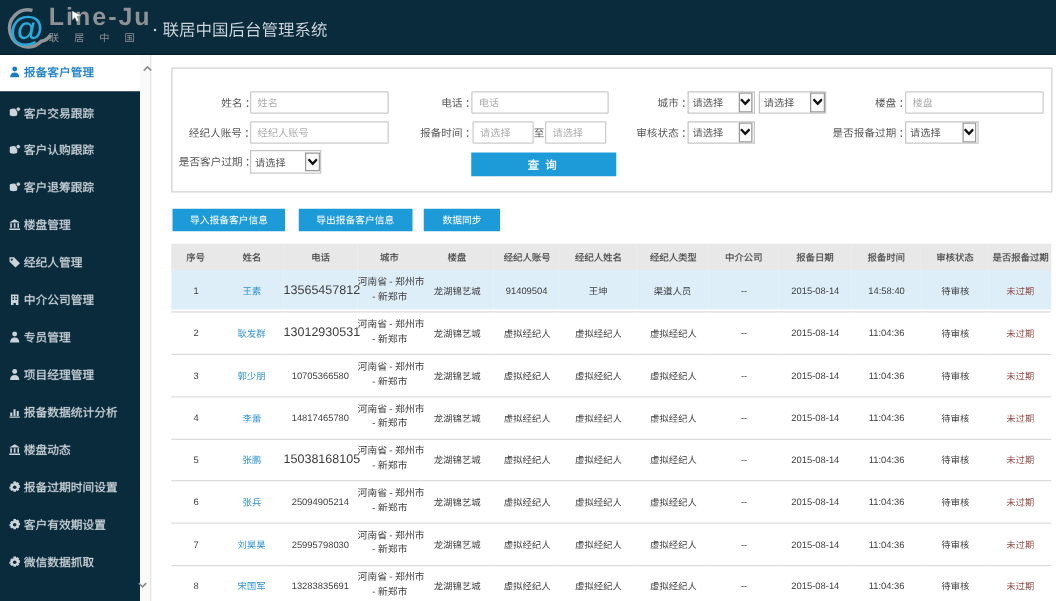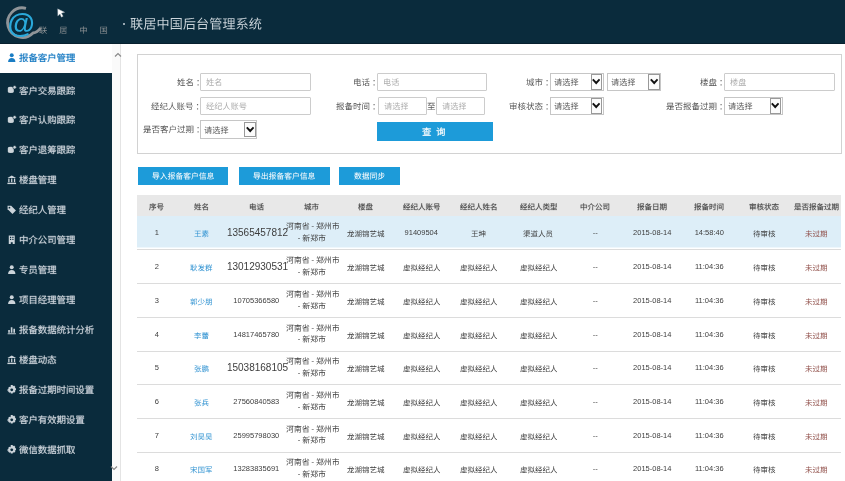--- a/index.html
+++ b/index.html
@@ -130,20 +130,21 @@
         <path id="g9E4F" d="M869 333H933Q933 333 933 322Q933 310 933 303Q928 187 923 117Q918 47 910 11Q903 -25 891 -39Q880 -54 866 -60Q852 -66 832 -67Q816 -69 788 -68Q761 -68 729 -66Q728 -52 723 -35Q719 -17 711 -5Q743 -8 769 -8Q795 -9 806 -9Q817 -9 824 -7Q831 -5 836 1Q844 11 850 44Q855 78 860 144Q865 211 869 321ZM690 839 758 826Q743 793 728 761Q712 728 698 705L645 717Q657 744 670 778Q683 812 690 839ZM839 740H900Q900 740 900 730Q900 719 900 712Q897 613 893 553Q890 493 884 462Q879 431 869 418Q860 406 848 400Q836 395 819 393Q805 391 782 392Q758 392 732 394Q731 407 727 423Q723 440 716 452Q741 449 761 448Q782 448 792 448Q801 448 806 449Q812 451 816 458Q823 466 826 494Q830 521 833 578Q836 635 839 729ZM865 740V681H649V333H897V273H586V740ZM661 608 699 642Q729 618 761 588Q794 558 812 537L773 497Q754 520 722 551Q690 583 661 608ZM557 177H836V116H557ZM112 803H257V742H112ZM83 803H140V419Q140 364 138 299Q136 234 130 167Q124 99 113 36Q101 -28 83 -81Q78 -75 69 -69Q60 -62 50 -56Q41 -50 34 -47Q57 20 67 102Q78 183 80 266Q83 349 83 419ZM226 803H281V13Q281 -11 275 -26Q270 -41 255 -49Q242 -57 220 -59Q198 -61 165 -61Q164 -49 159 -31Q154 -13 147 0Q170 -1 189 -1Q208 0 214 0Q226 0 226 14ZM354 803H493V742H354ZM331 803H386V390Q386 337 384 275Q382 213 377 149Q372 86 361 27Q350 -33 332 -81Q324 -74 309 -64Q294 -55 283 -51Q306 11 316 88Q326 165 329 244Q331 322 331 389ZM473 803H530V1Q530 -24 524 -39Q519 -54 503 -62Q488 -69 465 -71Q441 -73 405 -73Q403 -61 397 -44Q392 -26 386 -13Q412 -14 432 -15Q452 -15 459 -14Q473 -14 473 1ZM105 569H248V507H105ZM101 332H246V271H101ZM358 569H504V507H358ZM358 332H507V270H358Z"></path>
         <path id="g9F99" d="M54 601H944V530H54ZM359 840 438 837Q432 667 414 528Q397 390 360 280Q324 169 258 84Q193 -2 92 -65Q87 -57 77 -45Q66 -33 55 -21Q43 -9 34 -1Q133 53 195 132Q258 210 291 314Q325 418 340 549Q355 680 359 840ZM526 548H602V65Q602 36 613 27Q623 18 660 18Q669 18 694 18Q718 18 748 18Q777 18 802 18Q828 18 840 18Q860 18 871 27Q881 36 886 61Q890 86 892 134Q905 125 925 116Q945 108 961 104Q957 44 946 10Q935 -24 911 -38Q887 -51 844 -51Q838 -51 818 -51Q799 -51 774 -51Q749 -51 724 -51Q698 -51 679 -51Q660 -51 654 -51Q604 -51 576 -41Q548 -31 537 -6Q526 20 526 65ZM596 777 644 818Q676 797 710 772Q745 746 777 721Q809 695 829 675L778 628Q758 649 727 675Q696 701 662 728Q627 755 596 777ZM810 476 879 447Q823 346 743 255Q664 165 567 91Q470 18 360 -33Q352 -20 337 -3Q322 14 308 26Q416 73 511 141Q606 210 683 295Q759 380 810 476Z"></path>
         <path id="gFF1A" d="M250 486Q220 486 197 506Q174 526 174 560Q174 595 197 615Q220 636 250 636Q280 636 303 615Q326 595 326 560Q326 526 303 506Q280 486 250 486ZM250 -4Q220 -4 197 17Q174 37 174 71Q174 105 197 126Q220 146 250 146Q280 146 303 126Q326 105 326 71Q326 37 303 17Q280 -4 250 -4Z"></path>
       </defs>
     </svg>
     <div class="abs" style="left:0;top:0;width:845px;height:43.5px;background:#0a2b3c;border-bottom:0.5px solid #07202e"></div>
     <svg class="abs" style="left:2px;top:3px" width="40" height="38" viewBox="0 0 40 38">
 <path d="M24 5.3 A 14.8 14.8 0 1 0 31 30 Q 35.5 29.5 38.5 25" fill="none" stroke="#8f9498" stroke-width="2.8"></path>
 <text x="5" y="30" font-size="28" font-weight="bold" font-style="italic" fill="#2aa9db" font-family="Liberation Sans">@</text>
 </svg>
+    <div class="abs" style="left:39px;top:2.8px;font-size:20px;font-weight:bold;color:#8e9294;letter-spacing:1.6px">Line-Ju</div>
     <svg class="abs" style="left:55.5px;top:7.5px" width="10" height="10" viewBox="0 0 12 12">
 <path d="M2 1 L10.5 5.2 L6.6 6.2 L8.6 10 L6.4 11 L4.8 7.2 L2.2 9.6 Z" fill="#fff" stroke="#8a97a0" stroke-width="0.5"></path>
 </svg>
     <svg style="position:absolute;left:39.4px;top:25.50px" width="68.8" height="8.20" viewBox="0 -880 8390 1000">
       <g transform="scale(1,-1)" fill="#8e9294">
         <use href="#g8054" x="0"></use>
         <use href="#g5C45" x="2463"></use>
         <use href="#g4E2D" x="4927"></use>
         <use href="#g56FD" x="7390"></use>
       </g>
@@ -1157,21 +1158,21 @@
             </svg></td>
         </tr>
         <tr style="height:33.7px;border-bottom:1px solid #dcdcdc">
           <td style="font-size:7.5px;color:#3d3d3d">6</td>
           <td><svg width="15.0" height="7.50" viewBox="0 -880 2000 1000">
               <g transform="scale(1,-1)" fill="#2a8fd0">
                 <use href="#g5F20" x="0"></use>
                 <use href="#g5175" x="1000"></use>
               </g>
             </svg></td>
-          <td style="font-size:7.5px;color:#3d3d3d">27560840583</td>
+          <td style="font-size:7.5px;color:#3d3d3d">25094905214</td>
           <td>
             <div style="position:relative;top:-2.1px">
               <div style="line-height:11.6px"><svg width="53.7" height="7.90" viewBox="0 -880 6800 1000">
                   <g transform="scale(1,-1)" fill="#3d3d3d">
                     <use href="#g6CB3" x="0"></use>
                     <use href="#g5357" x="1000"></use>
                     <use href="#g7701" x="2000"></use>
                     <use href="#g002D" x="3210"></use>
                     <use href="#g90D1" x="3800"></use>
                     <use href="#g5DDE" x="4800"></use>

